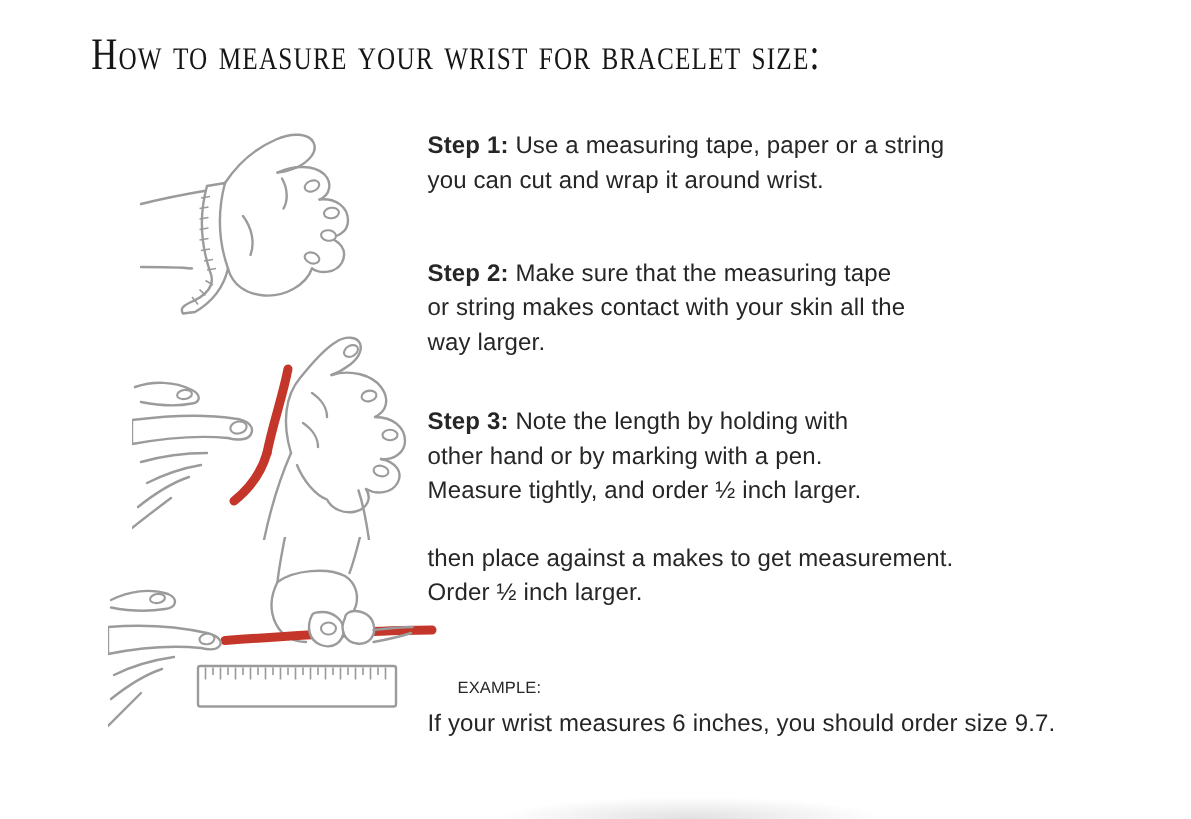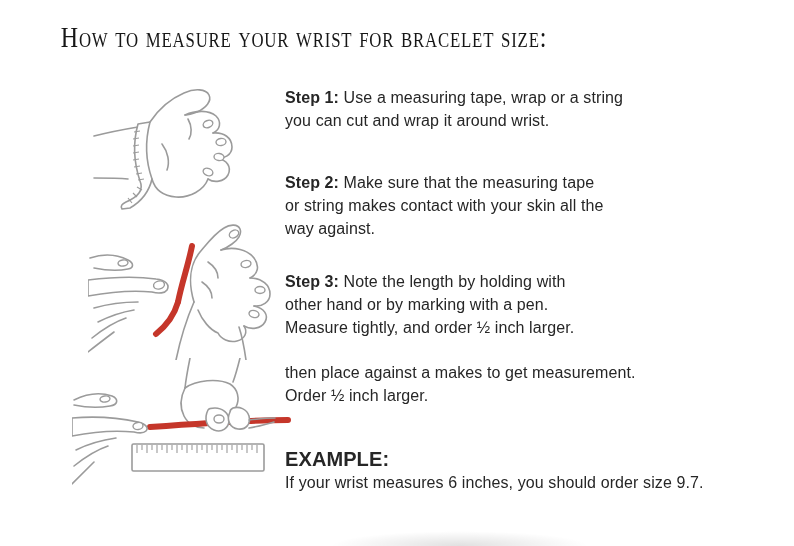--- a/index.html
+++ b/index.html
@@ -24,21 +24,21 @@
   }
   .title .squeeze{display:inline-block;transform:scaleX(0.80);transform-origin:center;}
   .txt{
     position:absolute;left:285px;
     font-size:16px;line-height:23px;
     letter-spacing:0.1px;
     color:#262626;
     white-space:nowrap;
   }
   .b{font-weight:bold;margin-top:20px;}
-  .ex-head{font-size:20px;font-weight:bold;line-height:24px;}
+  .ex-head{font-size:11px;font-weight:normal;line-height:24px;margin-left:20px;}
   .ill{position:absolute;}
   .la{fill:none;stroke:var(--line-art,#9b9b9b);stroke-width:1.6;stroke-linecap:round;stroke-linejoin:round;}
   .laf{fill:#ffffff;stroke:var(--line-art,#9b9b9b);stroke-width:1.6;stroke-linecap:round;stroke-linejoin:round;}
   .nail{fill:#ffffff;stroke:var(--line-art,#9b9b9b);stroke-width:1.4;}
   .tick{fill:none;stroke:var(--line-art,#9b9b9b);stroke-width:1.1;}
   .red{fill:none;stroke:var(--string-red,#c5362a);stroke-width:6;stroke-linecap:round;}
   .shadow{
     position:absolute;left:330px;top:531px;width:260px;height:30px;
     background:radial-gradient(ellipse at center, rgba(0,0,0,0.12), rgba(0,0,0,0) 70%);
   }
@@ -139,28 +139,28 @@
       <ellipse class="nail" cx="33" cy="41" rx="5" ry="3" transform="rotate(-8 33 41)"></ellipse>
       <path class="laf" d="M0,60 C24,58 48,60 66,64 C74,66 77,70 74,73 C71,76 66,75 62,74 C42,72 20,74 0,78 Z"></path>
       <ellipse class="nail" cx="66" cy="68" rx="5" ry="3.5" transform="rotate(-8 66 68)"></ellipse>
       <path class="la" d="M4,92 C16,86 30,82 44,80"></path>
       <path class="la" d="M2,108 C12,100 24,92 36,88"></path>
       <path class="la" d="M0,126 C8,118 16,110 22,104"></path>
     </g>
   </svg>
 
   <div class="txt" style="top:86px">
-    <div><span class="b">Step 1:</span> <span>Use a measuring tape, wrap or a string</span></div>
+    <div><span class="b">Step 1:</span> <span>Use a measuring tape, paper or a string</span></div>
     <div>you can cut and wrap it around wrist.</div>
   </div>
 
   <div class="txt" style="top:171px">
     <div><span class="b">Step 2:</span> <span>Make sure that the measuring tape</span></div>
     <div>or string makes contact with your skin all the</div>
-    <div>way against.</div>
+    <div>way larger.</div>
   </div>
 
   <div class="txt" style="top:270px">
     <div><span class="b">Step 3:</span> <span>Note the length by holding with</span></div>
     <div>other hand or by marking with a pen.</div>
     <div>Measure tightly, and order ½ inch larger.</div>
   </div>
 
   <div class="txt" style="top:361px">
     <div>then place against a makes to get measurement.</div>

